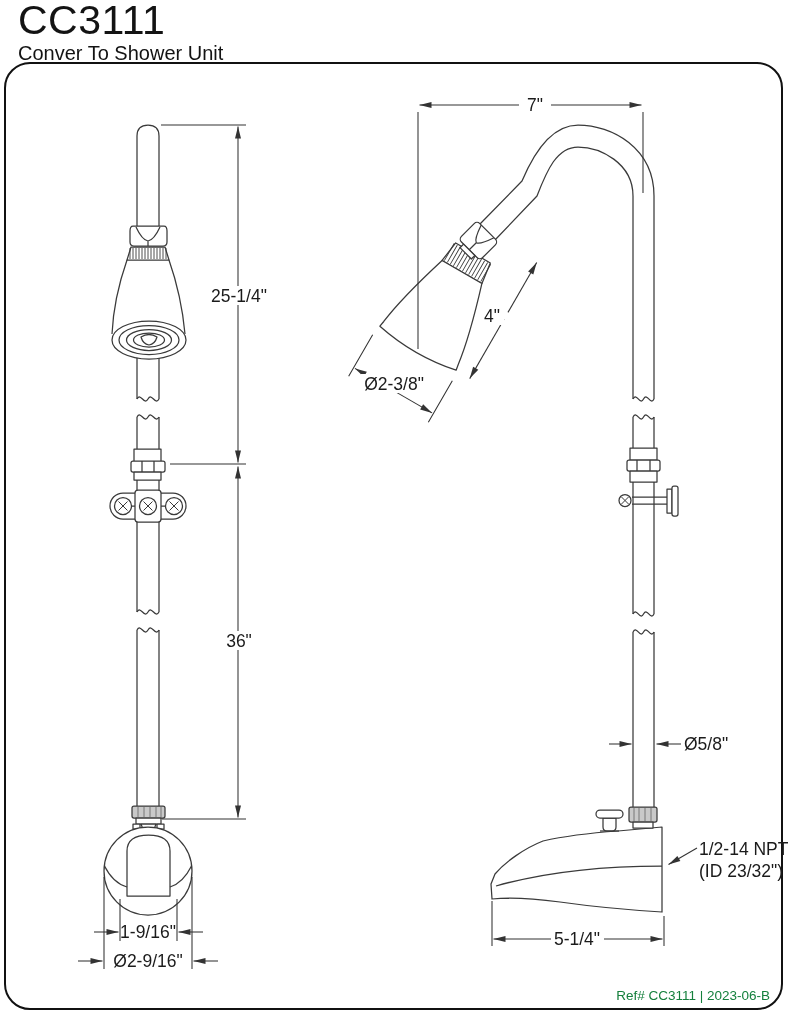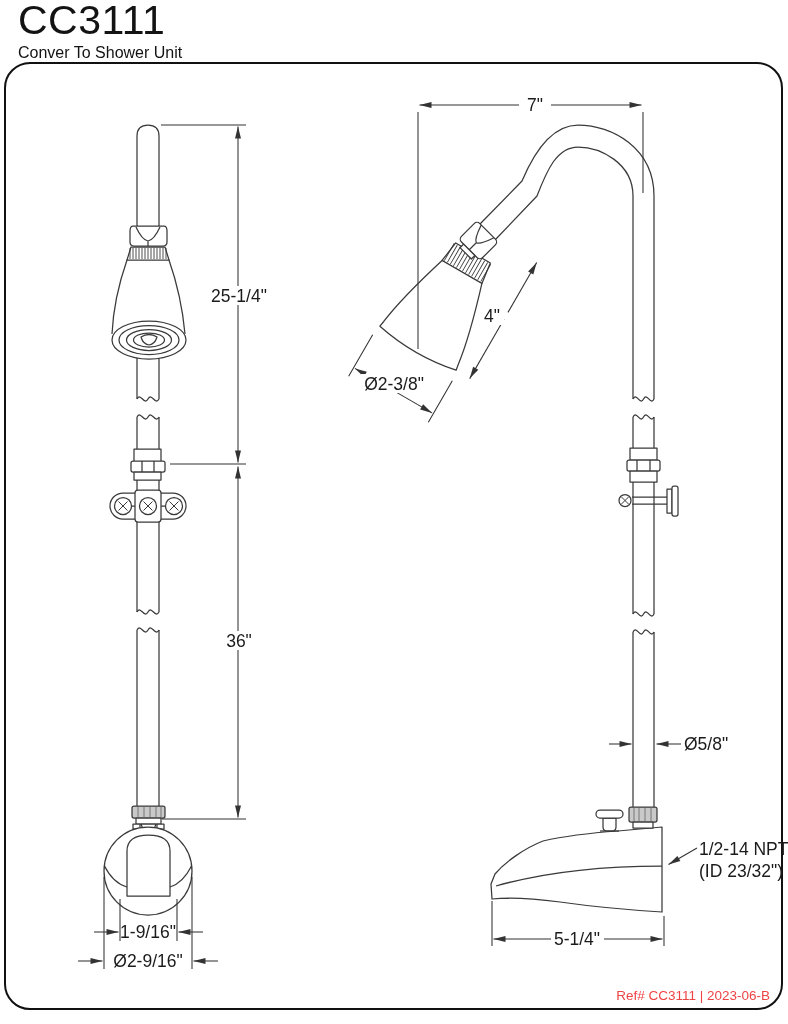--- a/index.html
+++ b/index.html
@@ -1,24 +1,24 @@
 <!DOCTYPE html>
 <html><head>
 <meta charset="utf-8">
 <style>
   html,body{margin:0;padding:0;background:#fff;}
   body{width:788px;height:1024px;position:relative;overflow:hidden;
        font-family:"Liberation Sans",sans-serif;color:#111;}
   .hdr{position:absolute;left:18px;top:-2px;}
   .model{font-size:41px;line-height:44px;font-weight:400;letter-spacing:0.5px;color:#131313;}
-  .subtitle{font-size:16px;line-height:22px;color:#131313;}
+  .subtitle{font-size:20px;line-height:22px;color:#131313;}
   .border-box{position:absolute;left:4px;top:62px;width:775px;height:944px;
               border:2px solid #111;border-radius:26px;}
   .drawing{position:absolute;left:0;top:0;}
-  .refline{position:absolute;top:988px;right:18px;font-size:13.5px;color:#ef4444;}
+  .refline{position:absolute;top:988px;right:18px;font-size:13.5px;color:#15803d;}
   .dim{font-size:17.5px;fill:#1b1b1b;font-family:"Liberation Sans",sans-serif;}
 </style>
 </head>
 <body>
 
 <div class="hdr">
   <div class="model">CC3111</div>
   <div class="subtitle">Conver To Shower Unit</div>
 </div>
 

